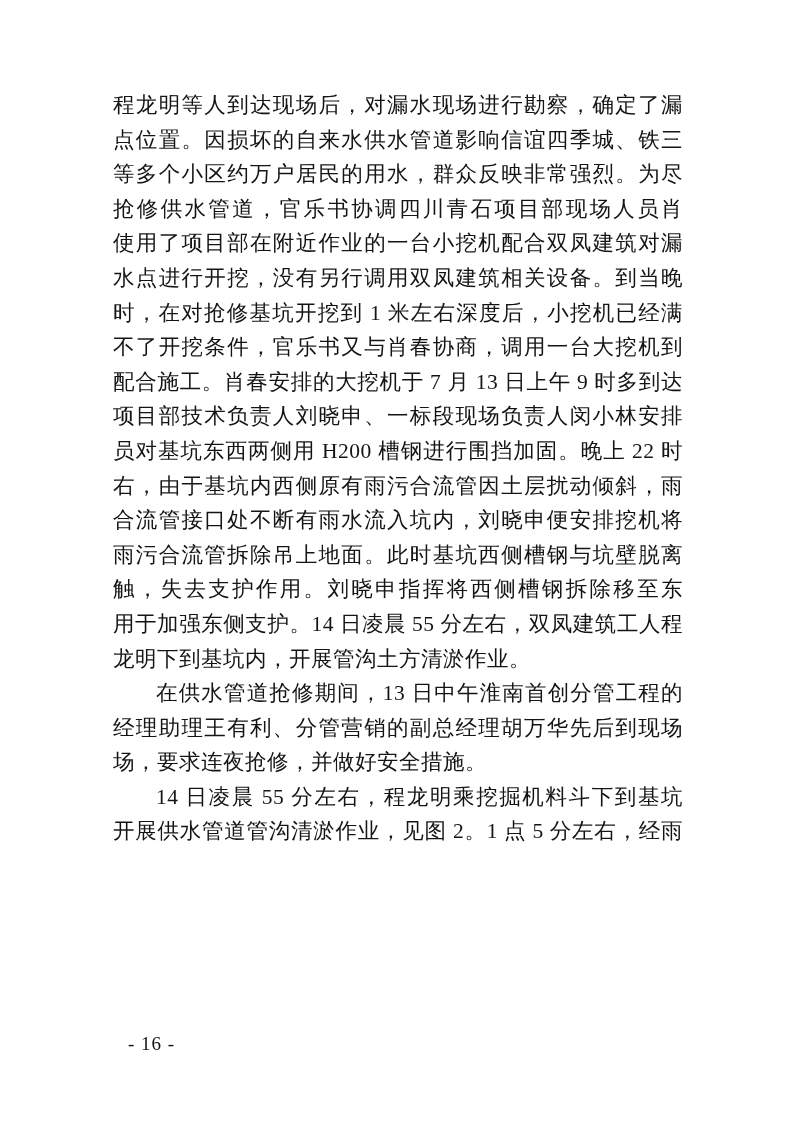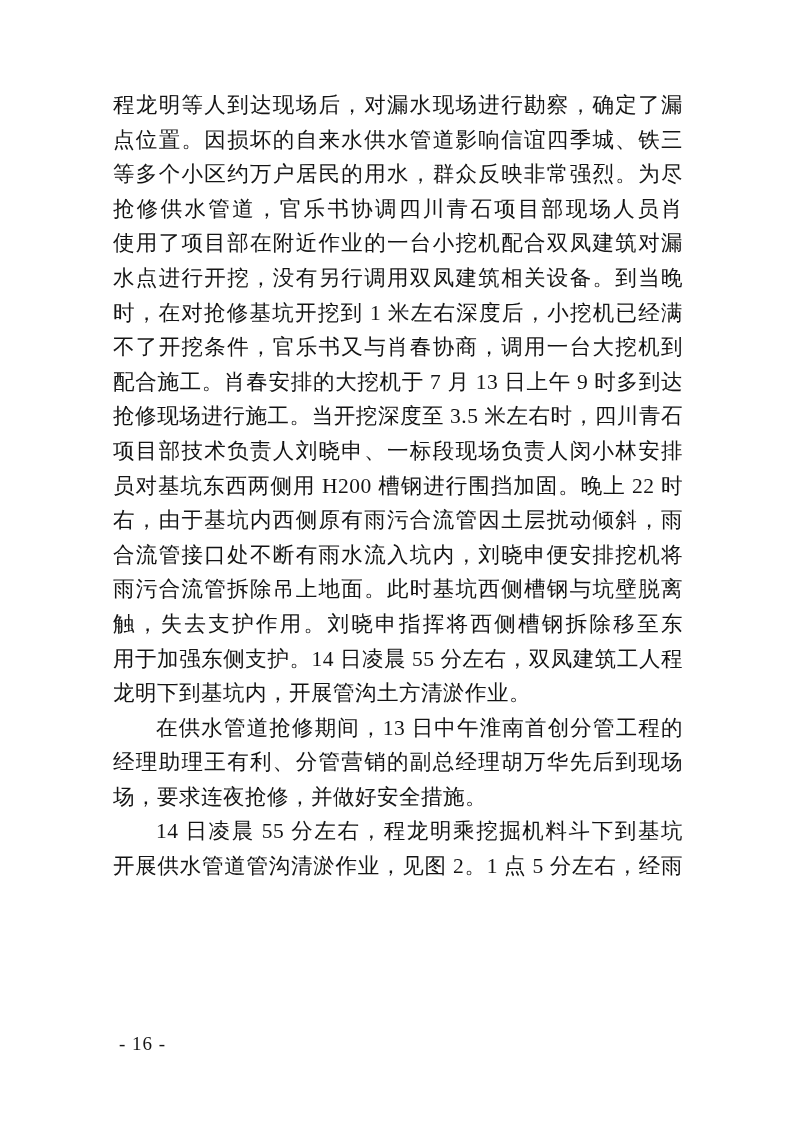--- a/index.html
+++ b/index.html
@@ -47,21 +47,21 @@
     font-size: 22px;
     letter-spacing: 1px;
   }
   .sub {
     font-family: "Liberation Serif", serif;
     font-size: 21.5px;
     letter-spacing: 1.5px;
   }
   .footer {
     position: absolute;
-    left: 119px;
+    left: 128px;
     top: 1031px;
     font-size: 19px;
     line-height: 26px;
     font-family: "Liberation Serif", serif;
     color: #141414;
     letter-spacing: 1px;
   }
 </style>
 </head>
 <body>
@@ -70,21 +70,20 @@
   <div class="text-block">
     <div class="ln j">程龙明等人到达现场后，对漏水现场进行勘察，确定了漏水</div>
     <div class="ln j">点位置。因损坏的自来水供水管道影响信谊四季城、铁三处</div>
     <div class="ln j">等多个小区约万户居民的用水，群众反映非常强烈。为尽快</div>
     <div class="ln j">抢修供水管道，官乐书协调四川青石项目部现场人员肖春，</div>
     <div class="ln j">使用了项目部在附近作业的一台小挖机配合双凤建筑对漏</div>
     <div class="ln j">水点进行开挖，没有另行调用双凤建筑相关设备。到当晚 21</div>
     <div class="ln j">时，在对抢修基坑开挖到 1 米左右深度后，小挖机已经满足</div>
     <div class="ln j">不了开挖条件，官乐书又与肖春协商，调用一台大挖机到场</div>
     <div class="ln j">配合施工。肖春安排的大挖机于 7 月 13 日上午 9 时多到达</div>
-    <div class="ln j">抢修现场进行施工。当开挖深度至 3.5 米左右时，四川青石</div>
     <div class="ln j">项目部技术负责人刘晓申、一标段现场负责人闵小林安排人</div>
     <div class="ln j">员对基坑东西两侧用 H200 槽钢进行围挡加固。晚上 22 时左</div>
     <div class="ln j">右，由于基坑内西侧原有雨污合流管因土层扰动倾斜，雨污</div>
     <div class="ln j">合流管接口处不断有雨水流入坑内，刘晓申便安排挖机将该</div>
     <div class="ln j">雨污合流管拆除吊上地面。此时基坑西侧槽钢与坑壁脱离接</div>
     <div class="ln j">触，失去支护作用。刘晓申指挥将西侧槽钢拆除移至东侧，</div>
     <div class="ln j">用于加强东侧支护。14 日凌晨 55 分左右，双凤建筑工人程</div>
     <div class="ln">龙明下到基坑内，开展管沟土方清淤作业。</div>
     <div class="ln j ind">在供水管道抢修期间，13 日中午淮南首创分管工程的总</div>
     <div class="ln j">经理助理王有利、分管营销的副总经理胡万华先后到现场了</div>

